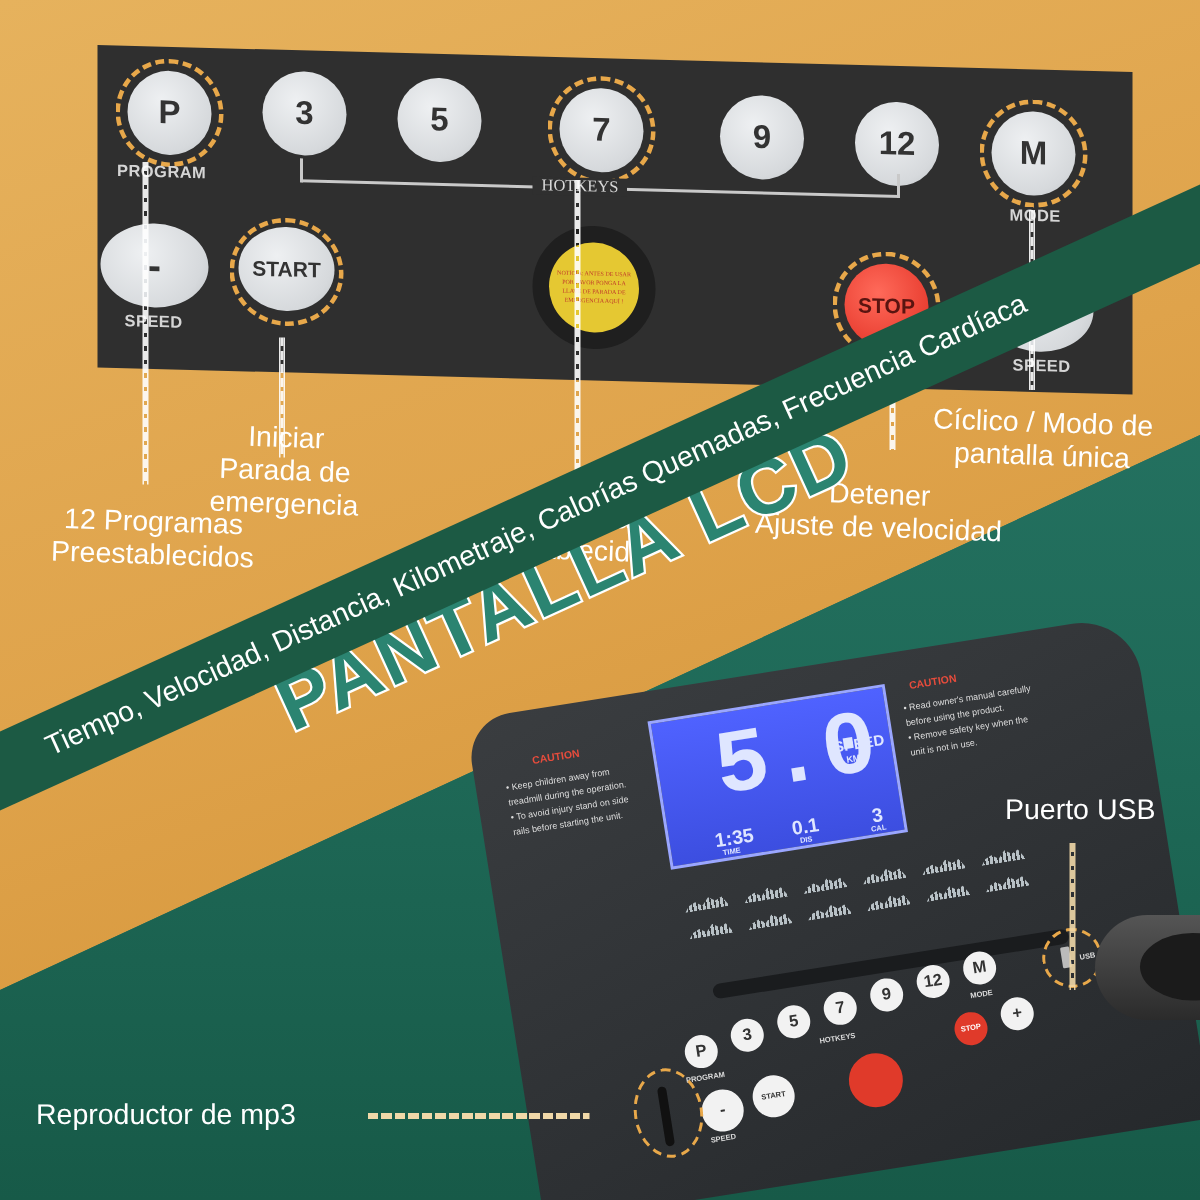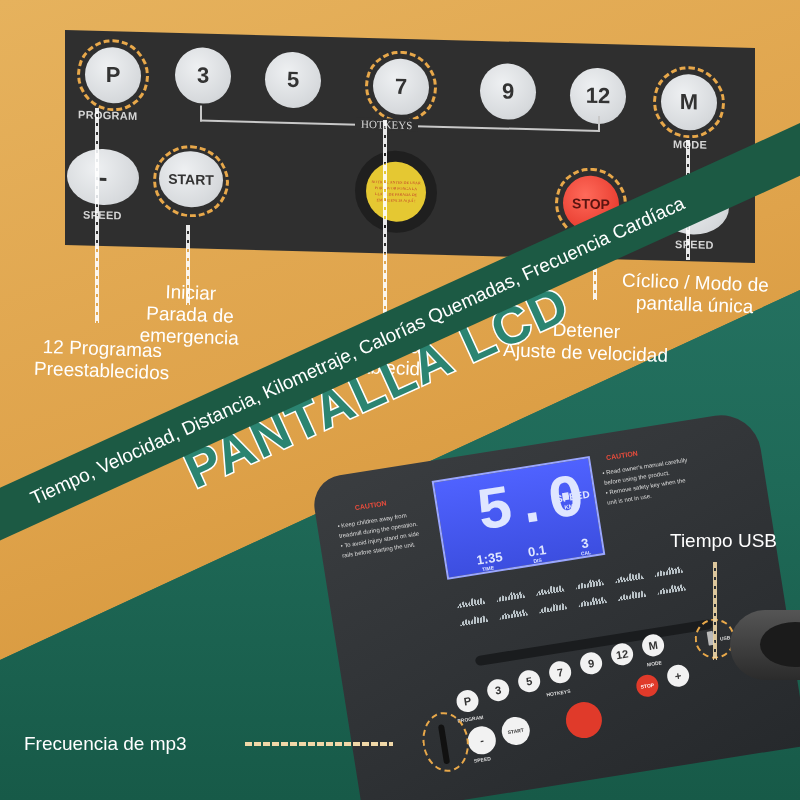--- a/index.html
+++ b/index.html
@@ -301,17 +301,17 @@
   <div style="position:absolute;left:88px;top:262px;width:6px;height:40px;background:#111;border-radius:3px;"></div>
 </div>
 
 <div class="cupholder"></div>
 
 <div class="headline">PANTALLA LCD</div>
 <div class="banner">
   <span>Tiempo, Velocidad, Distancia, Kilometraje, Calorías Quemadas, Frecuencia Cardíaca</span>
 </div>
 
-<div class="label-plain" style="left:670px;top:530px;">Tiempo USB</div>
+<div class="label-plain" style="left:670px;top:530px;">Puerto USB</div>
 <div class="dash-v" style="left:713px;top:562px;height:98px;border-color:#f0d8a8;background:repeating-linear-gradient(180deg,#f0d8a8 0 6px,transparent 6px 9px);"></div>
 
-<div class="label-plain" style="left:24px;top:733px;">Frecuencia de mp3</div>
+<div class="label-plain" style="left:24px;top:733px;">Reproductor de mp3</div>
 <div class="dash-h" style="left:245px;top:742px;width:148px;"></div>
 
 </body></html>

